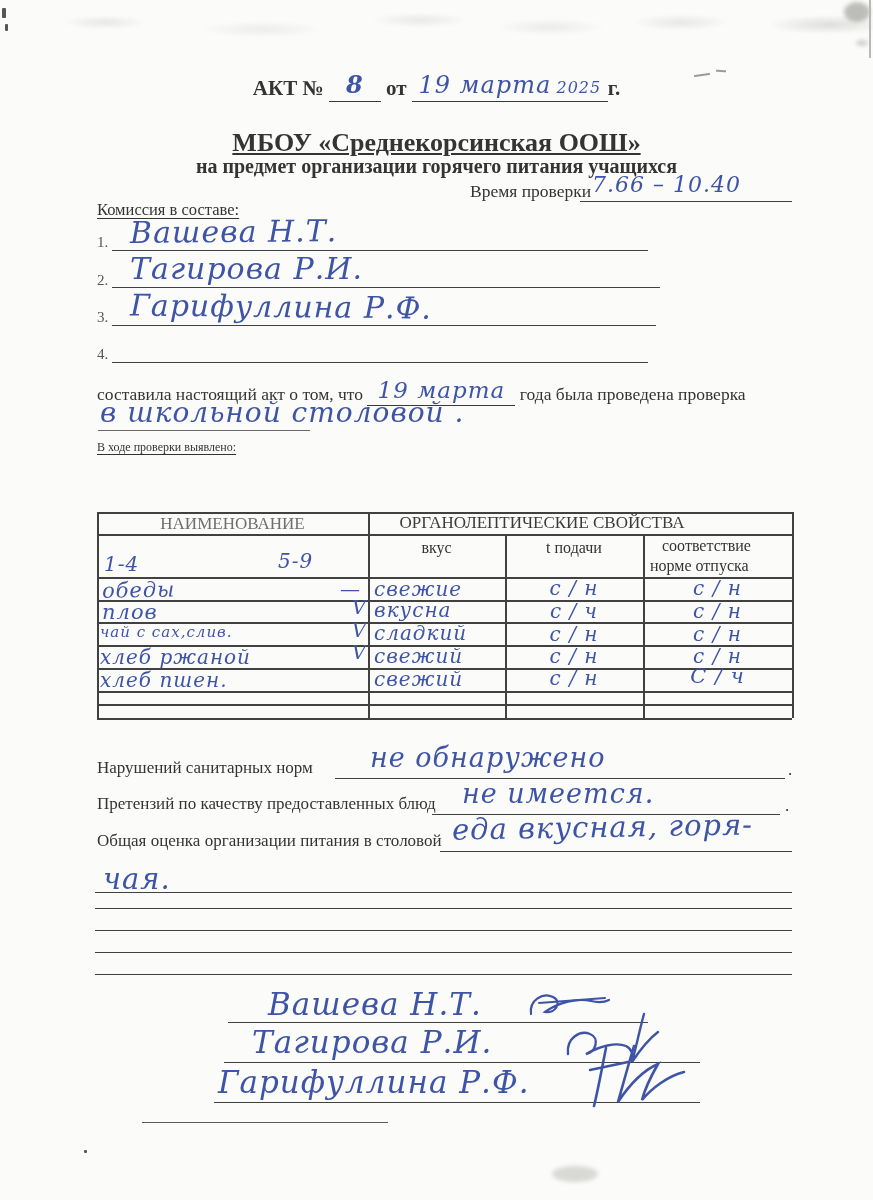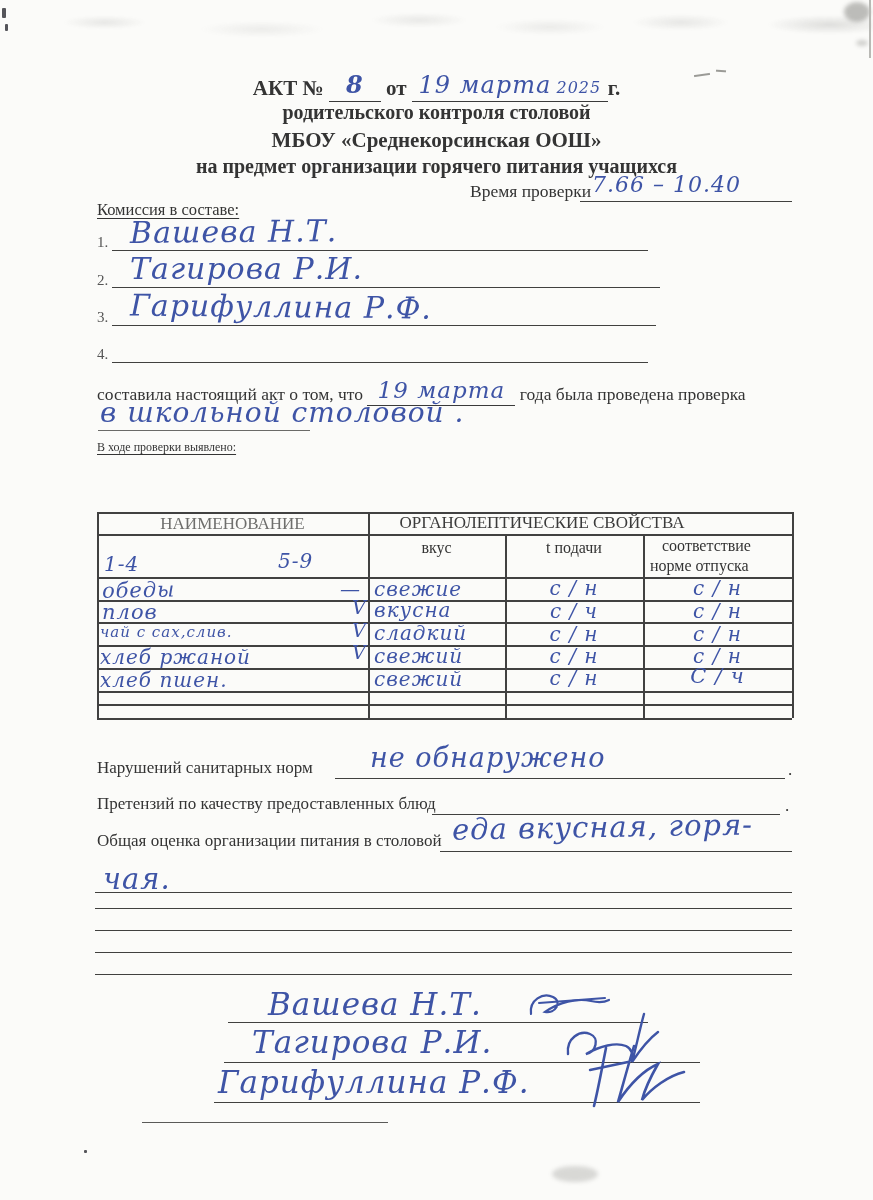--- a/index.html
+++ b/index.html
@@ -73,22 +73,21 @@
     <span style="display:inline-block;width:52px;border-bottom:1.7px solid #3a3a3a;position:relative;">
       <span class="hw-inline" style="font-size:24px;position:relative;top:-2px;">8</span>
     </span>
     <span>от</span>
     <span style="display:inline-block;min-width:196px;border-bottom:1.7px solid #3a3a3a;position:relative;">
       <span class="hw-inline" style="font-size:24px;font-weight:normal;position:relative;top:-2px;">19 марта</span>
       <span class="hw-inline" style="font-size:16px;font-weight:normal;position:relative;top:-2px;">2025</span>
     </span><span>г.</span>
   </div>
 
-  <div class="print center-line b" style="top:101px;font-size:20px;">родительского контроля столовой</div>
-  <div class="print center-line b" style="top:128px;font-size:21px;">МБОУ «Среднекорсинская ООШ»</div>
+  <div class="print center-line b" style="top:128px;font-size:26px;text-decoration:underline;">МБОУ «Среднекорсинская ООШ»</div>
   <div class="print center-line b" style="top:155px;font-size:20px;">на предмет организации горячего питания учащихся</div>
 
   <div class="print" style="left:470px;top:181px;font-size:17.5px;">Время проверки</div>
   <div class="uline" style="left:580px;top:175px;width:212px;height:26px;"></div>
   <div class="hw" style="left:592px;top:172px;font-size:22px;">7.66  –  10.40</div>
 
   <div class="print u" style="left:97px;top:200px;font-size:16.5px;">Комиссия в составе:</div>
 
   <div class="print" style="left:97px;top:234px;font-size:15px;color:#555;">1.</div>
   <div class="uline" style="left:112px;top:222px;width:536px;height:28px;"></div>
@@ -173,20 +172,21 @@
   <div class="hw" style="left:505px;top:666px;width:138px;text-align:center;font-size:20px;">с / н</div>
   <div class="hw" style="left:643px;top:664px;width:149px;text-align:center;font-size:21px;">С / ч</div>
 
   <div class="print" style="left:97px;top:758px;font-size:17px;">Нарушений санитарных норм</div>
   <div class="uline" style="left:335px;top:752px;width:450px;height:26px;"></div>
   <div class="hw" style="left:370px;top:742px;font-size:27px;text-align:center;">не    обнаружено</div>
   <div class="print" style="left:788px;top:760px;font-size:17px;">.</div>
 
   <div class="print" style="left:97px;top:794px;font-size:17px;">Претензий по качеству предоставленных блюд</div>
   <div class="uline" style="left:432px;top:788px;width:348px;height:26px;"></div>
+  <div class="hw" style="left:462px;top:778px;font-size:27px;">не    имеется.</div>
   <div class="print" style="left:785px;top:796px;font-size:17px;">.</div>
 
   <div class="print" style="left:97px;top:831px;font-size:17px;">Общая оценка организации питания в столовой</div>
   <div class="uline" style="left:440px;top:825px;width:352px;height:26px;"></div>
   <div class="hw" style="left:452px;top:810px;font-size:29px;transform:rotate(-1deg);">еда    вкусная, горя-</div>
 
   <div class="hw" style="left:103px;top:862px;font-size:29px;">чая.</div>
   <div class="uline" style="left:95px;top:866px;width:697px;height:26px;"></div>
 
   <div class="uline" style="left:95px;top:882px;width:697px;height:26px;"></div>

